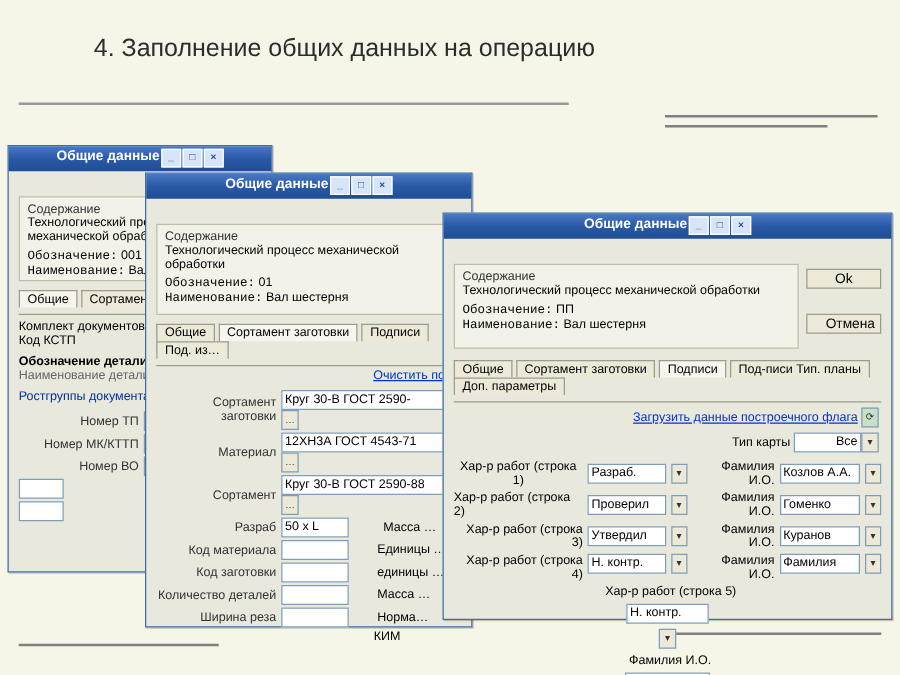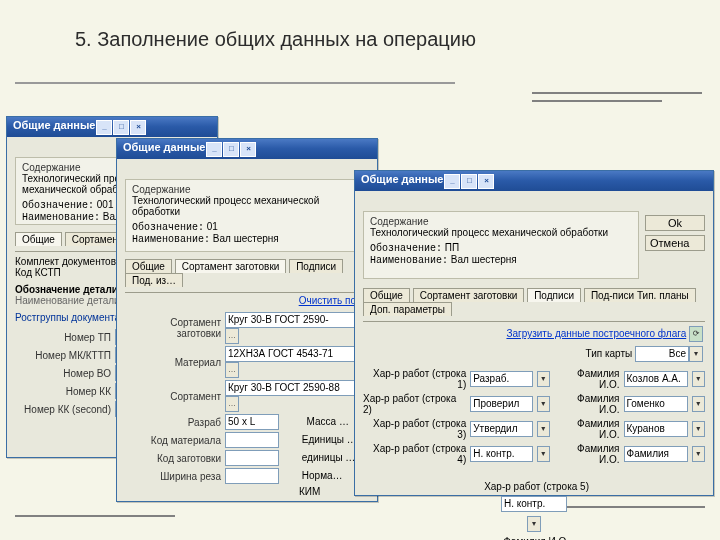--- a/index.html
+++ b/index.html
@@ -38,21 +38,21 @@
     box-shadow: 1px 1px 0 rgba(0,0,0,0.2);
   }
   .titlebar {
     height: 18px;
     background: linear-gradient(#4a79c4, #2a5aa8 48%, #1f4c95);
     color: #fff;
     font-size: 11px;
     font-weight: bold;
     padding: 2px 6px 0 6px;
     display: flex;
-    justify-content: flex-start;
+    justify-content: center;
   }
   .titlebar .controls span {
     display: inline-block;
     width: 14px;
     height: 13px;
     background: #d8e4f8;
     border: 1px solid #fff;
     margin-left: 1px;
     font-size: 8px;
     color: #1f4c95;
@@ -127,21 +127,21 @@
   #win3 { top: 170px; left: 354px; width: 358px; height: 324px; }
 
   .rtbl { display:table; width:100%; border-spacing:0 2px; }
   .rtr { display:table-row; }
   .rtr > * { display:table-cell; vertical-align:middle; }
   .rlbl { text-align: right; padding-right:4px; color:#333; width:96px; }
 </style>
 </head>
 <body>
 
-<div class="slide-title">5. Заполнение общих данных на операцию</div>
+<div class="slide-title">4. Заполнение общих данных на операцию</div>
 <div class="deco-line a"></div>
 <div class="deco-line b"></div>
 <div class="deco-line c"></div>
 <div class="deco-line d"></div>
 <div class="deco-line e"></div>
 
 <div id="win1" class="win">
   <div class="titlebar">
     <span>Общие данные</span>
     <span class="controls">
@@ -177,25 +177,23 @@
         </div>
       <div class="rtr">
           <span class="rlbl">Номер МК/КТТП</span>
           <span><span class="field" style="width:30px">001</span></span>
         </div>
       <div class="rtr">
           <span class="rlbl">Номер ВО</span>
           <span><span class="field" style="width:30px"></span></span>
         </div>
       <div class="rtr">
-          <span class="rlbl">Номер КК</span>
           <span><span class="field" style="width:30px"></span></span>
         </div>
       <div class="rtr">
-          <span class="rlbl">Номер КК (second)</span>
           <span><span class="field" style="width:30px"></span></span>
         </div>
     </div>
   </div>
 </div>
 
 <div id="win2" class="win">
   <div class="titlebar">
     <span>Общие данные</span>
     <span class="controls">
@@ -240,20 +238,24 @@
           <span>Масса …</span>
         </span>
       </div>
       <div class="rtr">
           <span class="rlbl">Код материала</span>
           <span><span class="field" style="width:48px"></span> <span style="display:inline-block;width:20px"></span><span>Единицы …</span></span>
         </div>
       <div class="rtr">
           <span class="rlbl">Код заготовки</span>
           <span><span class="field" style="width:48px"></span> <span style="display:inline-block;width:20px"></span><span>единицы …</span></span>
+        </div>
+      <div class="rtr">
+          <span class="rlbl">Количество деталей</span>
+          <span><span class="field" style="width:48px"></span> <span style="display:inline-block;width:20px"></span><span>Масса …</span></span>
         </div>
       <div class="rtr">
           <span class="rlbl">Ширина реза</span>
           <span><span class="field" style="width:48px"></span> <span style="display:inline-block;width:20px"></span><span>Норма…</span></span>
         </div>
       <div class="rtr">
           <span class="rlbl"></span>
           <span><span style="display:inline-block;width:74px"></span><span>КИМ</span></span>
         </div>
     </div>
@@ -269,44 +271,44 @@
   </div>
   <div class="winbody">
     <div style="display:flex; gap:6px;">
       <div class="groupbox" style="flex:1;height:56px">
         <div class="gtitle">Содержание</div>
         <div>Технологический процесс механической обработки</div>
         <div style="height:4px"></div>
         <div class="row"><span class="lbl">Обозначение:</span> <span>ПП</span></div>
         <div class="row"><span class="lbl">Наименование:</span> <span>Вал шестерня</span></div>
       </div>
-      <div style="width:60px; display:flex; flex-direction:column; gap:4px; padding-top:4px">
+      <div style="width:60px; display:flex; flex-direction:column; gap:20px; padding-top:4px">
         <span class="btn" style="text-align:center">Ok</span>
-        <span class="btn" style="text-align:left;padding:1px 4px">Отмена</span>
+        <span class="btn" style="text-align:right;padding:1px 4px">Отмена</span>
       </div>
     </div>
     <div class="tabs">
       <span class="tab">Общие</span>
       <span class="tab">Сортамент заготовки</span>
       <span class="tab active">Подписи</span>
       <span class="tab">Под-писи Тип. планы</span>
       <span class="tab">Доп. параметры</span>
     </div>
     <div class="tabstrip-line"></div>
     <div style="text-align:right;padding:4px 2px">
       <span class="link">Загрузить данные построечного флага</span>
       <span class="dd" style="background:#c8e0c8">⟳</span>
     </div>
     <div style="text-align:right;padding:0 2px 6px 0">
       <span>Тип карты</span>
       <span class="field" style="width:48px">Все</span><span class="dd">▾</span>
     </div>
     <div id="win3-rows">
         <div style="display: flex; align-items: center; gap: 4px; margin-bottom: 3px;">
-          <span style="width:110px;text-align:right">Хар-р работ (строка 1)</span>
+          <span style="width:110px;text-align:center">Хар-р работ (строка 1)</span>
           <span class="field" style="width:60px">Разраб.</span>
           <span class="dd">▾</span>
           <span style="width:70px;text-align:right">Фамилия И.О.</span>
           <span class="field" style="width:62px">Козлов А.А.</span>
           <span class="dd">▾</span>
         </div>
         <div style="display: flex; align-items: center; gap: 4px; margin-bottom: 3px;">
           <span style="width:110px;text-align:left">Хар-р работ (строка 2)</span>
           <span class="field" style="width:60px">Проверил</span>
           <span class="dd">▾</span>
@@ -315,21 +317,21 @@
           <span class="dd">▾</span>
         </div>
         <div style="display: flex; align-items: center; gap: 4px; margin-bottom: 3px;">
           <span style="width:110px;text-align:right">Хар-р работ (строка 3)</span>
           <span class="field" style="width:60px">Утвердил</span>
           <span class="dd">▾</span>
           <span style="width:70px;text-align:right">Фамилия И.О.</span>
           <span class="field" style="width:62px">Куранов И.А.</span>
           <span class="dd">▾</span>
         </div>
-        <div style="display: flex; align-items: center; gap: 4px; margin-bottom: 16px;">
+        <div style="display: flex; gap: 4px; margin-bottom: 3px;">
           <span style="width:110px;text-align:right">Хар-р работ (строка 4)</span>
           <span class="field" style="width:60px">Н. контр.</span>
           <span class="dd">▾</span>
           <span style="width:70px;text-align:right">Фамилия И.О.</span>
           <span class="field" style="width:62px">Фамилия И.О.</span>
           <span class="dd">▾</span>
         </div>
         <div style="display: flex; align-items: center; gap: 4px; margin-bottom: 3px; flex-direction: column;">
           <span style="width:110px;text-align:right">Хар-р работ (строка 5)</span>
           <span class="field" style="width:60px">Н. контр.</span>

